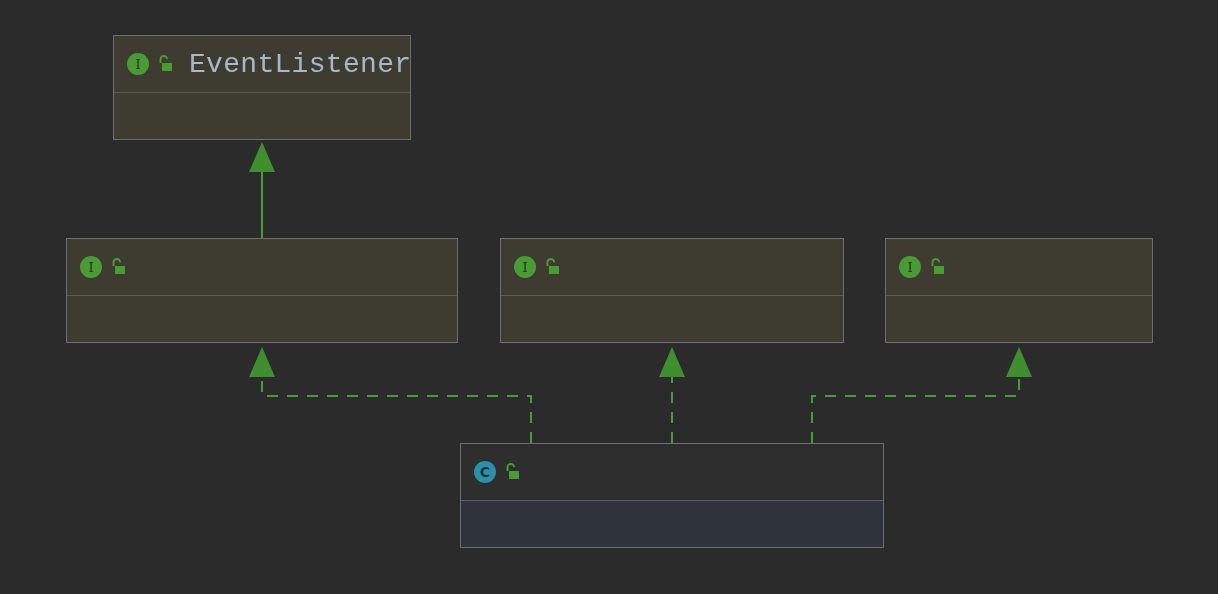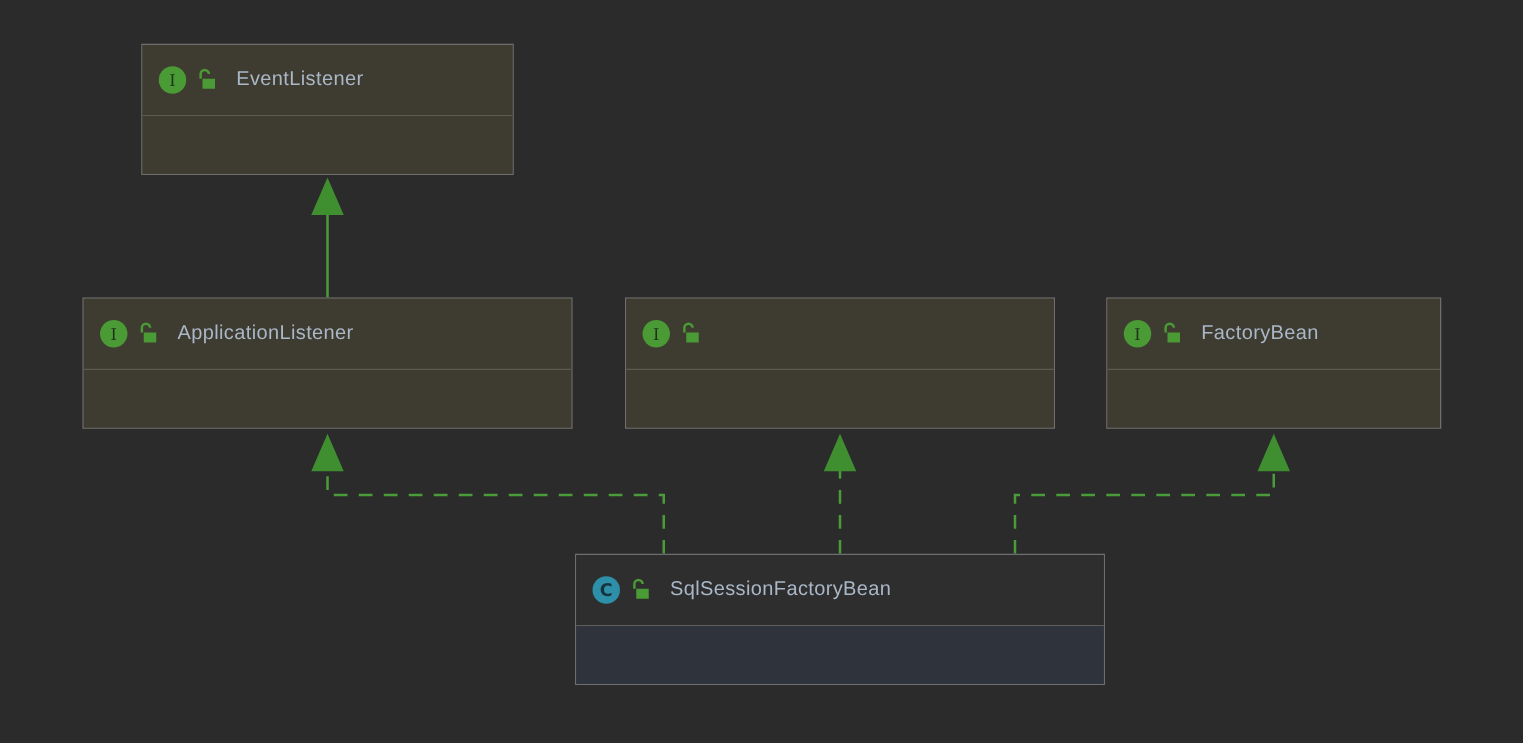--- a/index.html
+++ b/index.html
@@ -66,24 +66,24 @@
     align-items: center;
     padding-left: 11px;
     box-sizing: border-box;
   }
   .node-body {
     flex: 1 1 auto;
   }
 
   .node-title {
     color: #a9b7c6;
-    font-size: 16px;
+    font-size: 28px;
     letter-spacing: 0.3px;
     white-space: nowrap;
-    font-family: Liberation Sans, sans-serif;
+    font-family: Liberation Mono, monospace;
   }
 
   
   .type-icon {
     width: 26px;
     height: 26px;
     flex: 0 0 auto;
     margin-right: 4px;
     display: block;
   }
@@ -145,21 +145,20 @@
   <div class="uml-node interface" style="left:66px; top:238px; width:392px; height:105px;">
     <div class="node-header">
       <svg class="type-icon" viewBox="0 0 26 26">
         <circle cx="13" cy="13" r="11" fill="#4a9a35"></circle>
         <text x="13" y="18" text-anchor="middle" font-size="13" font-family="DejaVu Serif, serif" fill="#1f3318">I</text>
       </svg>
       <svg class="lock-icon" viewBox="0 0 20 20">
         <path d="M5.5 9 L5.5 5.2 A3.3 3.3 0 0 1 12.1 5.2" fill="none" stroke="#4a9a35" stroke-width="2"></path>
         <rect x="7" y="9" width="10" height="8" fill="#4a9a35"></rect>
       </svg>
-      <span class="node-title">ApplicationListener</span>
     </div>
     <div class="node-body"></div>
   </div>
 
   <div class="uml-node interface" style="left:500px; top:238px; width:344px; height:105px;">
     <div class="node-header">
       <svg class="type-icon" viewBox="0 0 26 26">
         <circle cx="13" cy="13" r="11" fill="#4a9a35"></circle>
         <text x="13" y="18" text-anchor="middle" font-size="13" font-family="DejaVu Serif, serif" fill="#1f3318">I</text>
       </svg>
@@ -174,33 +173,31 @@
   <div class="uml-node interface" style="left:885px; top:238px; width:268px; height:105px;">
     <div class="node-header">
       <svg class="type-icon" viewBox="0 0 26 26">
         <circle cx="13" cy="13" r="11" fill="#4a9a35"></circle>
         <text x="13" y="18" text-anchor="middle" font-size="13" font-family="DejaVu Serif, serif" fill="#1f3318">I</text>
       </svg>
       <svg class="lock-icon" viewBox="0 0 20 20">
         <path d="M5.5 9 L5.5 5.2 A3.3 3.3 0 0 1 12.1 5.2" fill="none" stroke="#4a9a35" stroke-width="2"></path>
         <rect x="7" y="9" width="10" height="8" fill="#4a9a35"></rect>
       </svg>
-      <span class="node-title">FactoryBean</span>
     </div>
     <div class="node-body"></div>
   </div>
 
   <div class="uml-node klass" style="left:460px; top:443px; width:424px; height:105px;">
     <div class="node-header">
       <svg class="type-icon" viewBox="0 0 26 26">
         <circle cx="13" cy="13" r="11" fill="#2d8fa8"></circle>
         <text x="13" y="18" text-anchor="middle" font-size="14" font-family="DejaVu Sans, sans-serif" font-weight="bold" fill="#16323c">C</text>
       </svg>
       <svg class="lock-icon" viewBox="0 0 20 20">
         <path d="M5.5 9 L5.5 5.2 A3.3 3.3 0 0 1 12.1 5.2" fill="none" stroke="#4a9a35" stroke-width="2"></path>
         <rect x="7" y="9" width="10" height="8" fill="#4a9a35"></rect>
       </svg>
-      <span class="node-title">SqlSessionFactoryBean</span>
     </div>
     <div class="node-body"></div>
   </div>
 
 </div>
 
 </body></html>

